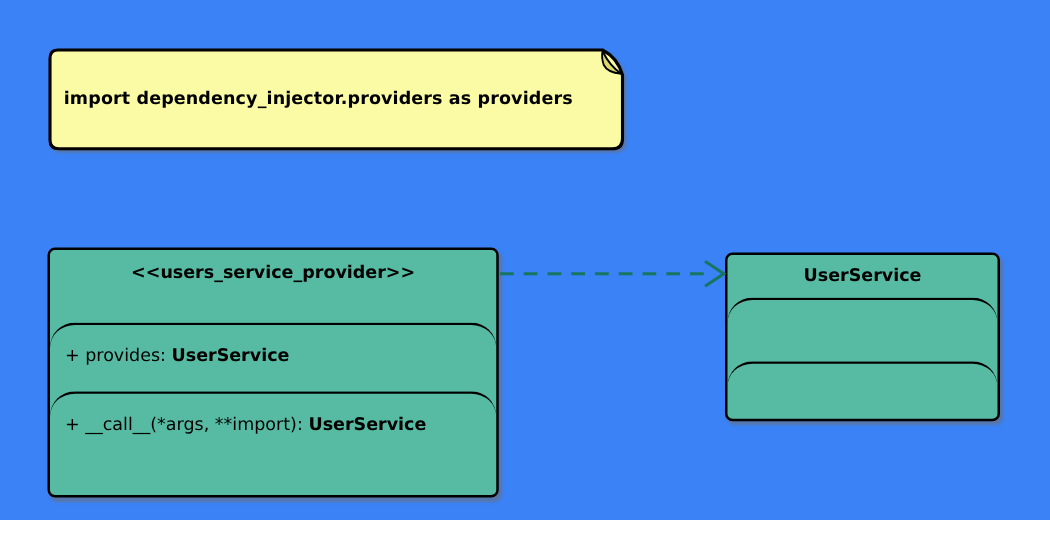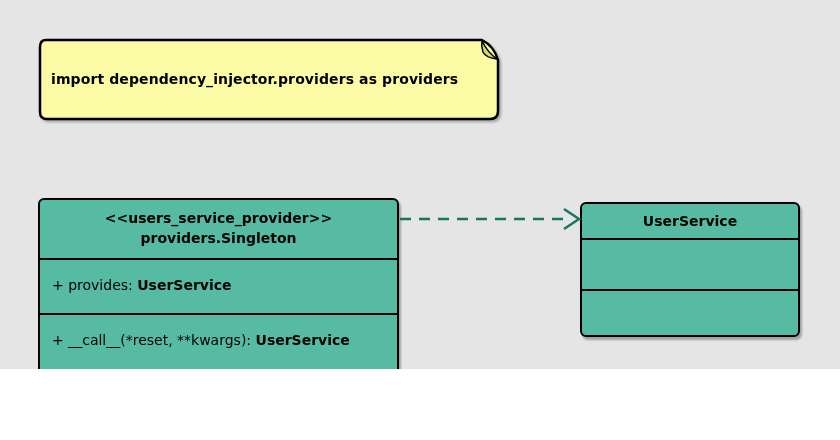--- a/index.html
+++ b/index.html
@@ -4,22 +4,22 @@
 <style>
   html, body {
     margin: 0;
     padding: 0;
     background: #ffffff;
     font-family: "DejaVu Sans", sans-serif;
   }
   .canvas {
     position: relative;
     width: 840px;
-    height: 369px;
-    background: #e5e5e5;
+    height: 416px;
+    background: #3b82f6;
     overflow: hidden;
   }
 
   
   .note-wrap {
     position: absolute;
     left: 38px;
     top: 38px;
     width: 464px;
     height: 84px;
@@ -53,20 +53,21 @@
     border-radius: 6px;
     box-shadow: 2px 3px 2px rgba(110,110,110,0.55);
     box-sizing: border-box;
     color: #000000;
   }
   .uml-class .section {
     box-sizing: border-box;
   }
   .uml-class .section + .section {
     border-top: 2px solid #000000;
+    border-radius: 20px;
   }
   .singleton-box {
     left: 38px;
     top: 198px;
     width: 361px;
     height: 200px;
   }
   .singleton-box .hdr {
     height: 58px;
     text-align: center;
@@ -134,27 +135,26 @@
     <svg width="464" height="84" viewBox="0 0 464 84">
       <path d="M 8 2 L 444 2 Q 456 8 460 22 L 460 73 Q 460 81 452 81 L 9 81 Q 2 81 2 74 L 2 9 Q 2 2 8 2 Z" fill="#FBFBA5" stroke="#000000" stroke-width="2.5" stroke-linejoin="round"></path>
       <path d="M 444 3 Q 450 15 459 21 Q 448 20 445 14 Q 443 8 444 3 Z" fill="#D9D96C" stroke="#000000" stroke-width="1.5" stroke-linejoin="round"></path>
     </svg>
     <div class="note-text">import dependency_injector.providers as providers</div>
   </div>
 
   <div class="uml-class singleton-box">
     <div class="section hdr">
       <div>&lt;&lt;users_service_provider&gt;&gt;</div>
-      <div>providers.Singleton</div>
     </div>
     <div class="section attrs">
       <div class="member"><span>+ provides: </span><b>UserService</b></div>
     </div>
     <div class="section methods">
-      <div class="member"><span>+ __call__(*reset, **kwargs): </span><b>UserService</b></div>
+      <div class="member"><span>+ __call__(*args, **import): </span><b>UserService</b></div>
     </div>
   </div>
 
   <div class="uml-class userservice-box">
     <div class="section hdr">
       <div>UserService</div>
     </div>
     <div class="section attrs"></div>
     <div class="section methods"></div>
   </div>

